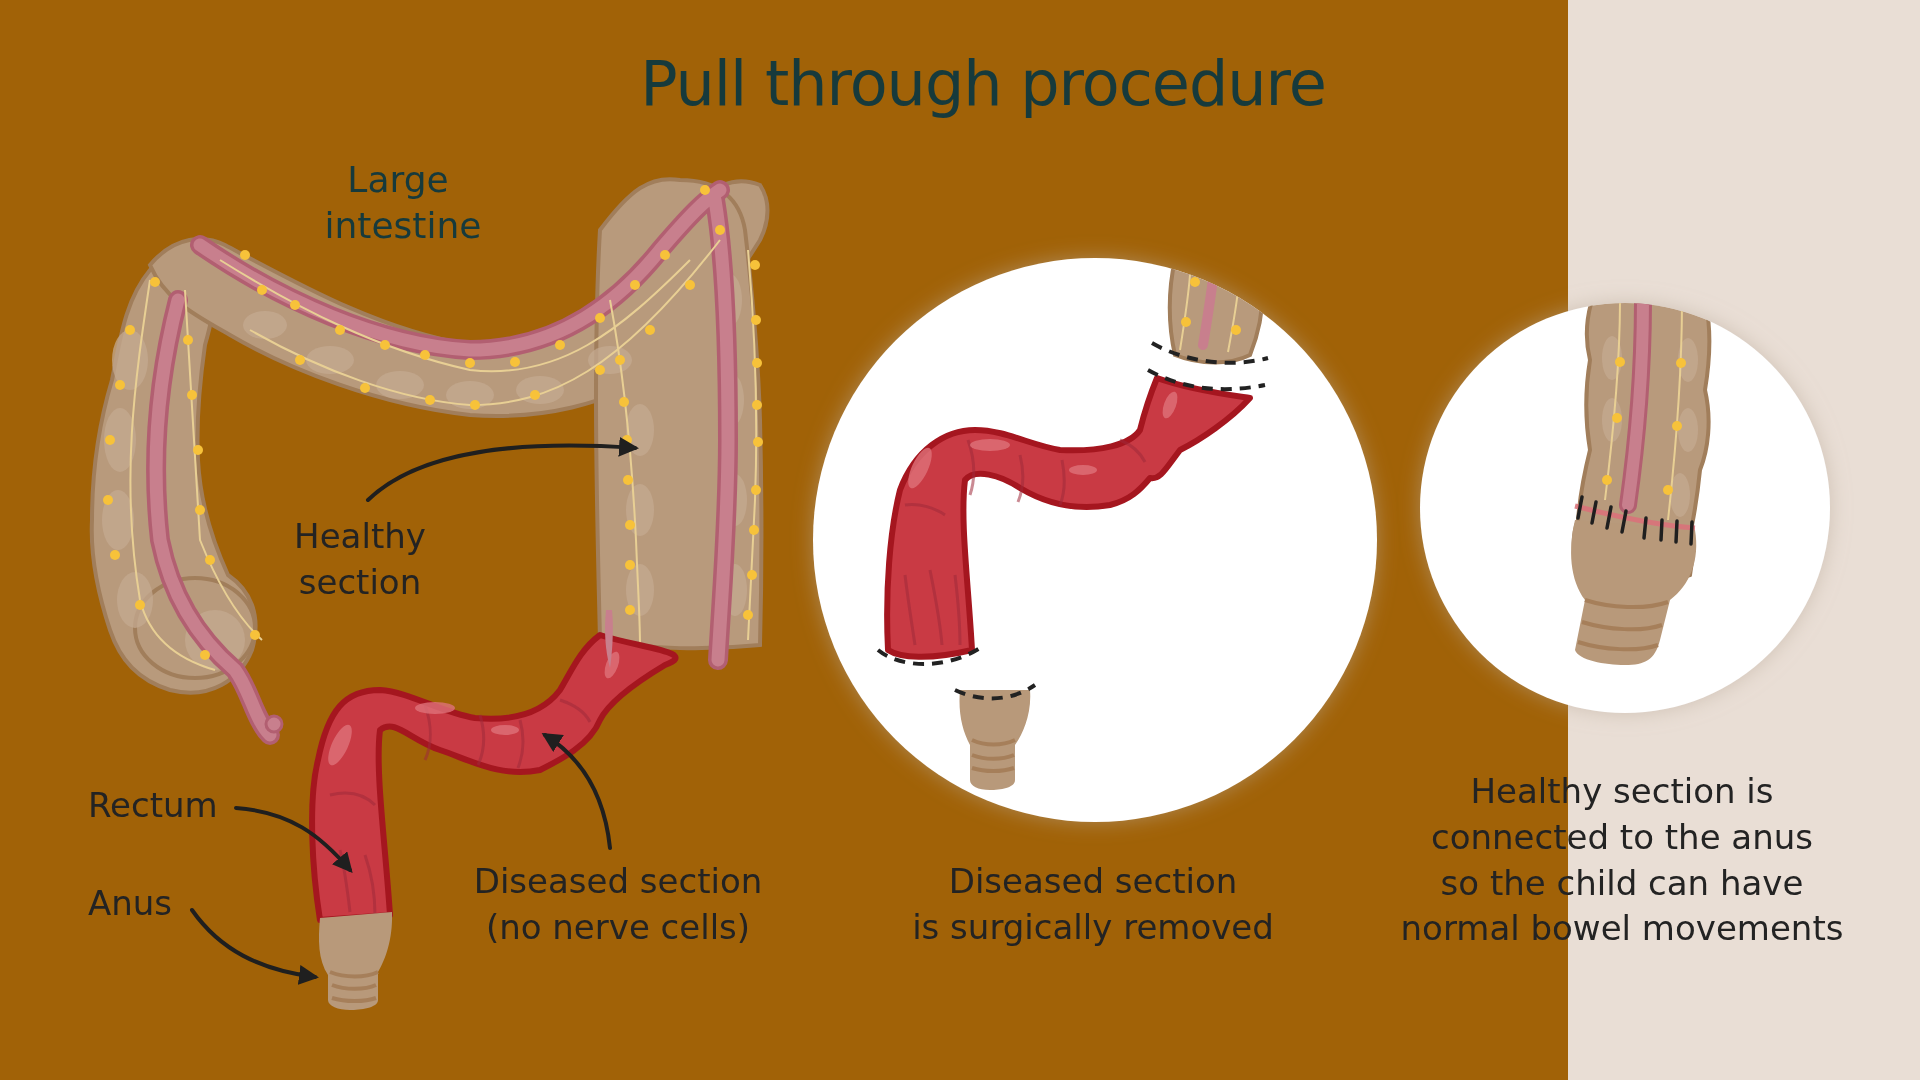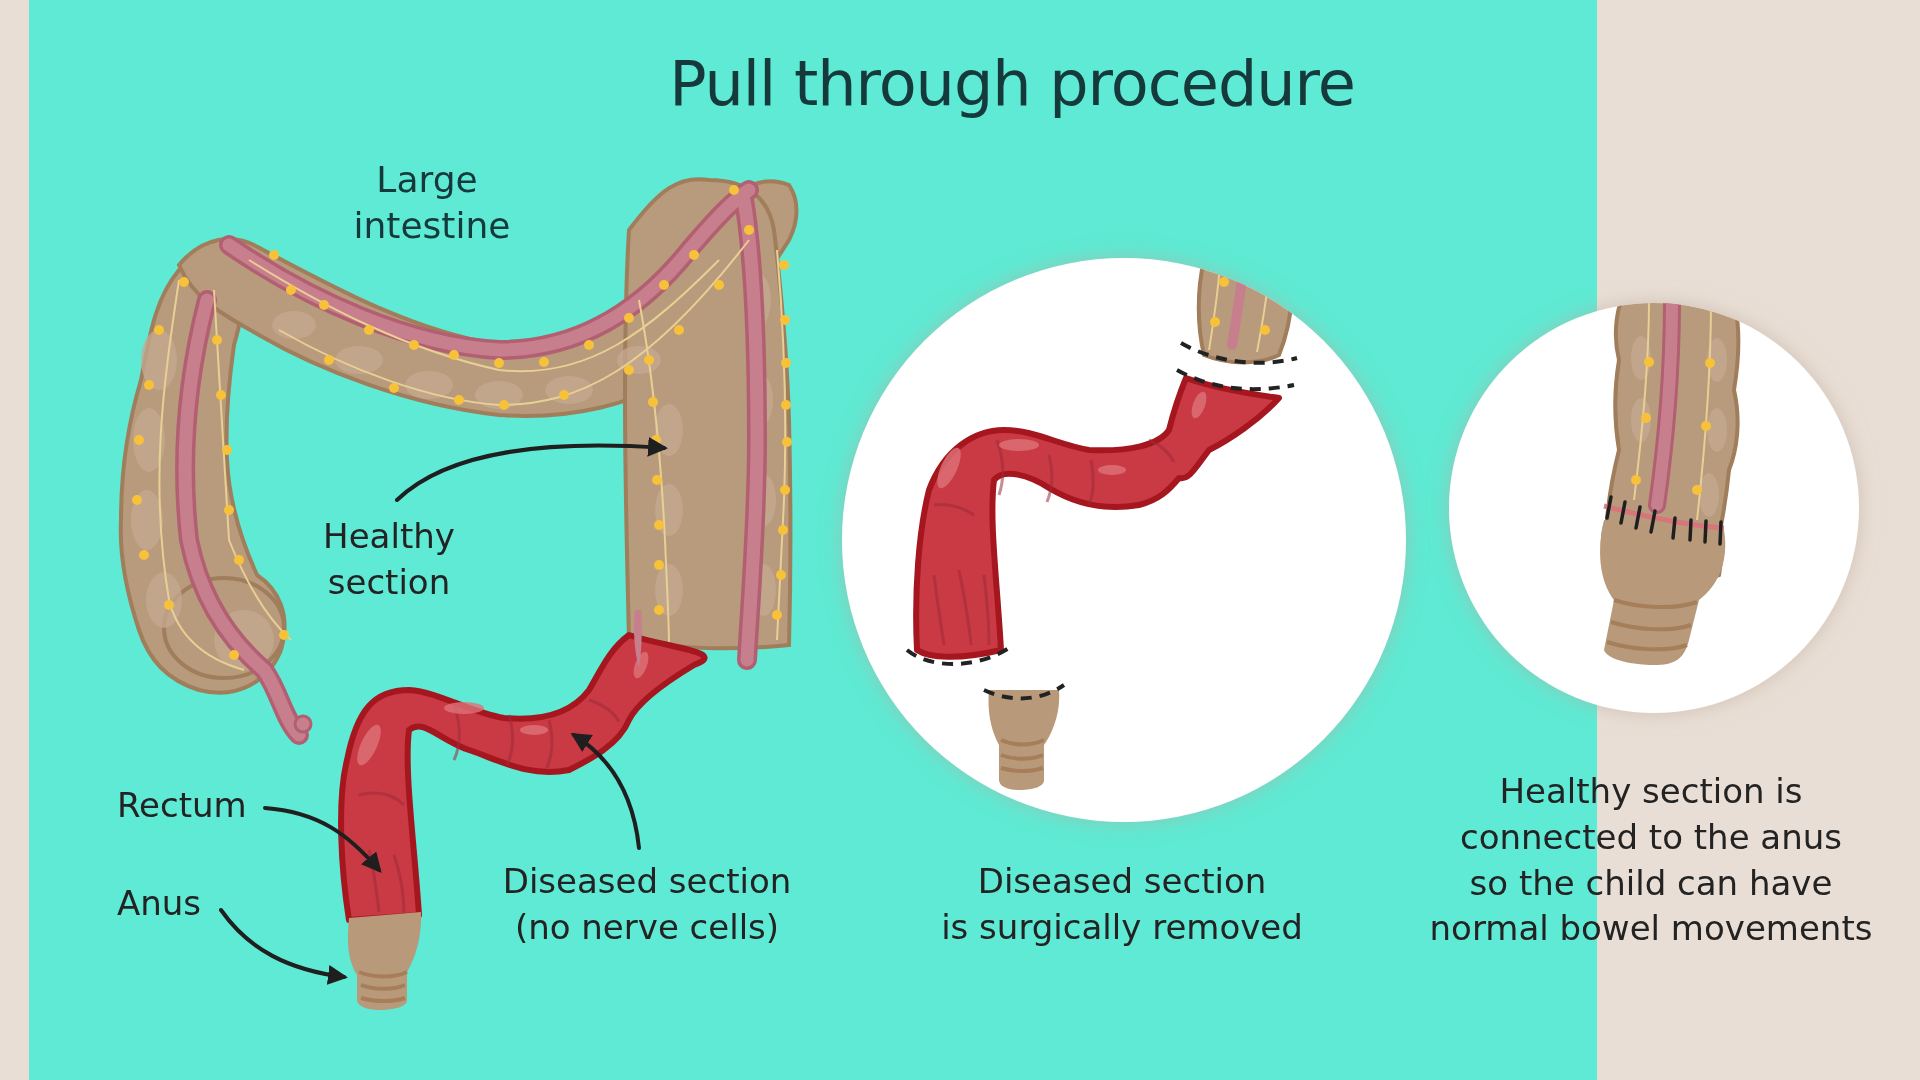--- a/index.html
+++ b/index.html
@@ -1,17 +1,17 @@
 <!DOCTYPE html>
 <html><head>
 <meta charset="utf-8">
 <style>
   html, body { margin: 0; padding: 0; }
   body { width: 1920px; height: 1080px; overflow: hidden; background: #e9ded5; }
-  #stage { position: relative; width: 1568px; height: 1080px; background: #5eead4; margin-left: 29px; }
+  #stage { position: relative; width: 1568px; height: 1080px; background: #a16207; }
   svg { position: absolute; left: 0; top: 0; }
   .title { font-family: "DejaVu Sans", sans-serif; font-size: 62px; fill: #163a3c; letter-spacing: -1px; }
   .sublabel { font-family: "DejaVu Sans", sans-serif; font-size: 36px; fill: #163a3c; }
   .label { font-family: "DejaVu Sans", sans-serif; font-size: 34px; fill: #232323; }
   .caption { font-family: "DejaVu Sans", sans-serif; font-size: 34px; fill: #232323; }
   .bowel { fill: #b89a7c; stroke: #a17e5b; stroke-width: 4; }
   .haustra { fill: #c4aa90; opacity: 0.75; }
   .lumen { fill: none; stroke: #c87f8d; stroke-linecap: round; }
   .lumen-edge { fill: none; stroke: #b25f71; stroke-linecap: round; }
   .nerve { fill: none; stroke: #e8cf94; stroke-width: 2; }

